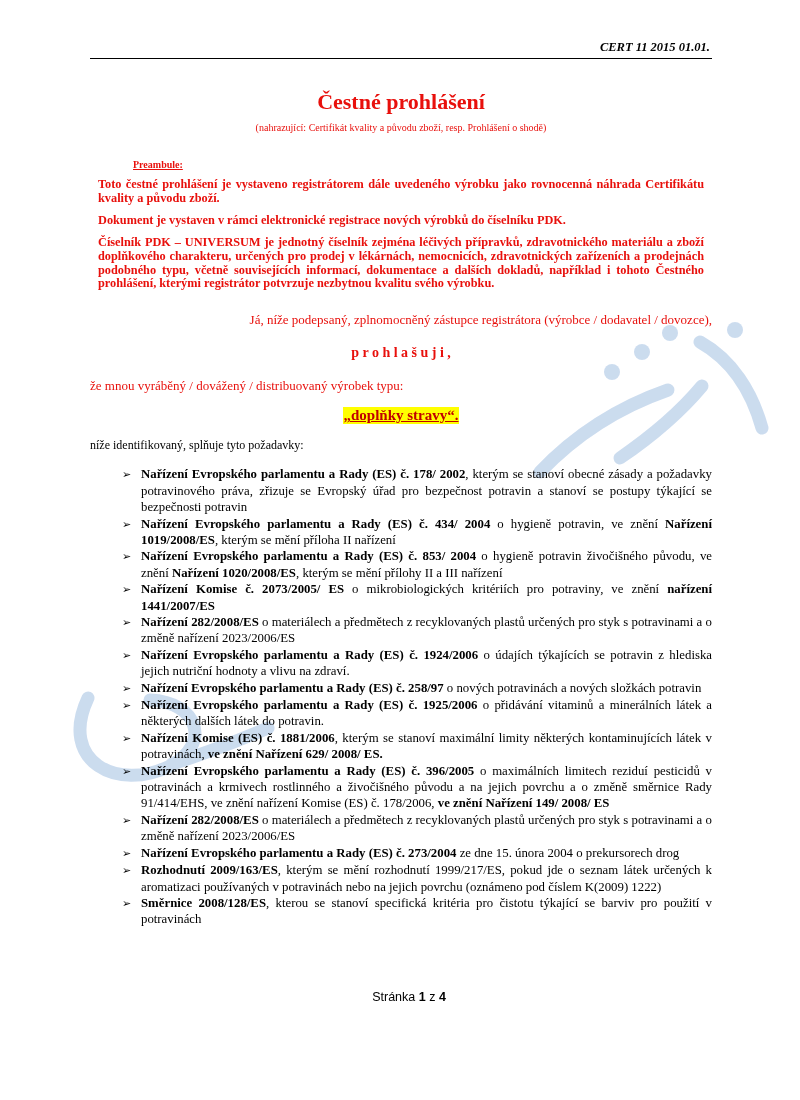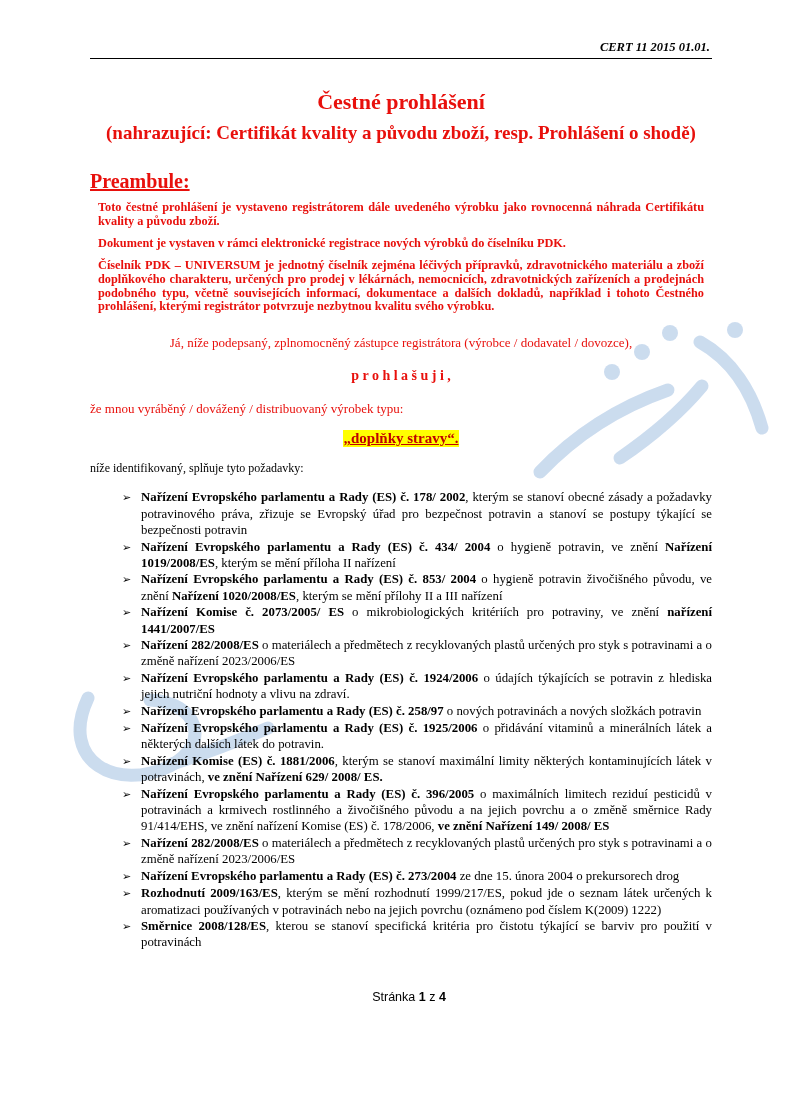--- a/index.html
+++ b/index.html
@@ -39,42 +39,43 @@
     margin-top:30px;
     text-align:center;
     color:var(--red);
     font-weight:bold;
     font-size:22px;
   }
   .subtitle {
     margin-top:7px;
     text-align:center;
     color:var(--red);
-    font-weight:bold;
-    font-size:19px;
+    font-weight:normal;
+    font-size:10px;
   }
   .preambule {
     margin-top:26px;
     color:var(--red);
     font-weight:bold;
-    font-size:20px;
+    font-size:10px;
     text-decoration:underline;
+    margin-left:43px;
   }
   .preamble-box { margin-top:6px; }
   .red-para {
     margin:8px;
     color:var(--red);
     font-weight:bold;
     font-size:12.3px;
     line-height:13.9px;
     text-align:justify;
   }
   .decl-intro {
     margin-top:21px;
-    text-align:center;
+    text-align:right;
     color:var(--red);
     font-size:13px;
   }
   .decl-word {
     margin-top:17px;
     text-align:center;
     color:var(--red);
     font-weight:bold;
     font-size:14px;
   }

